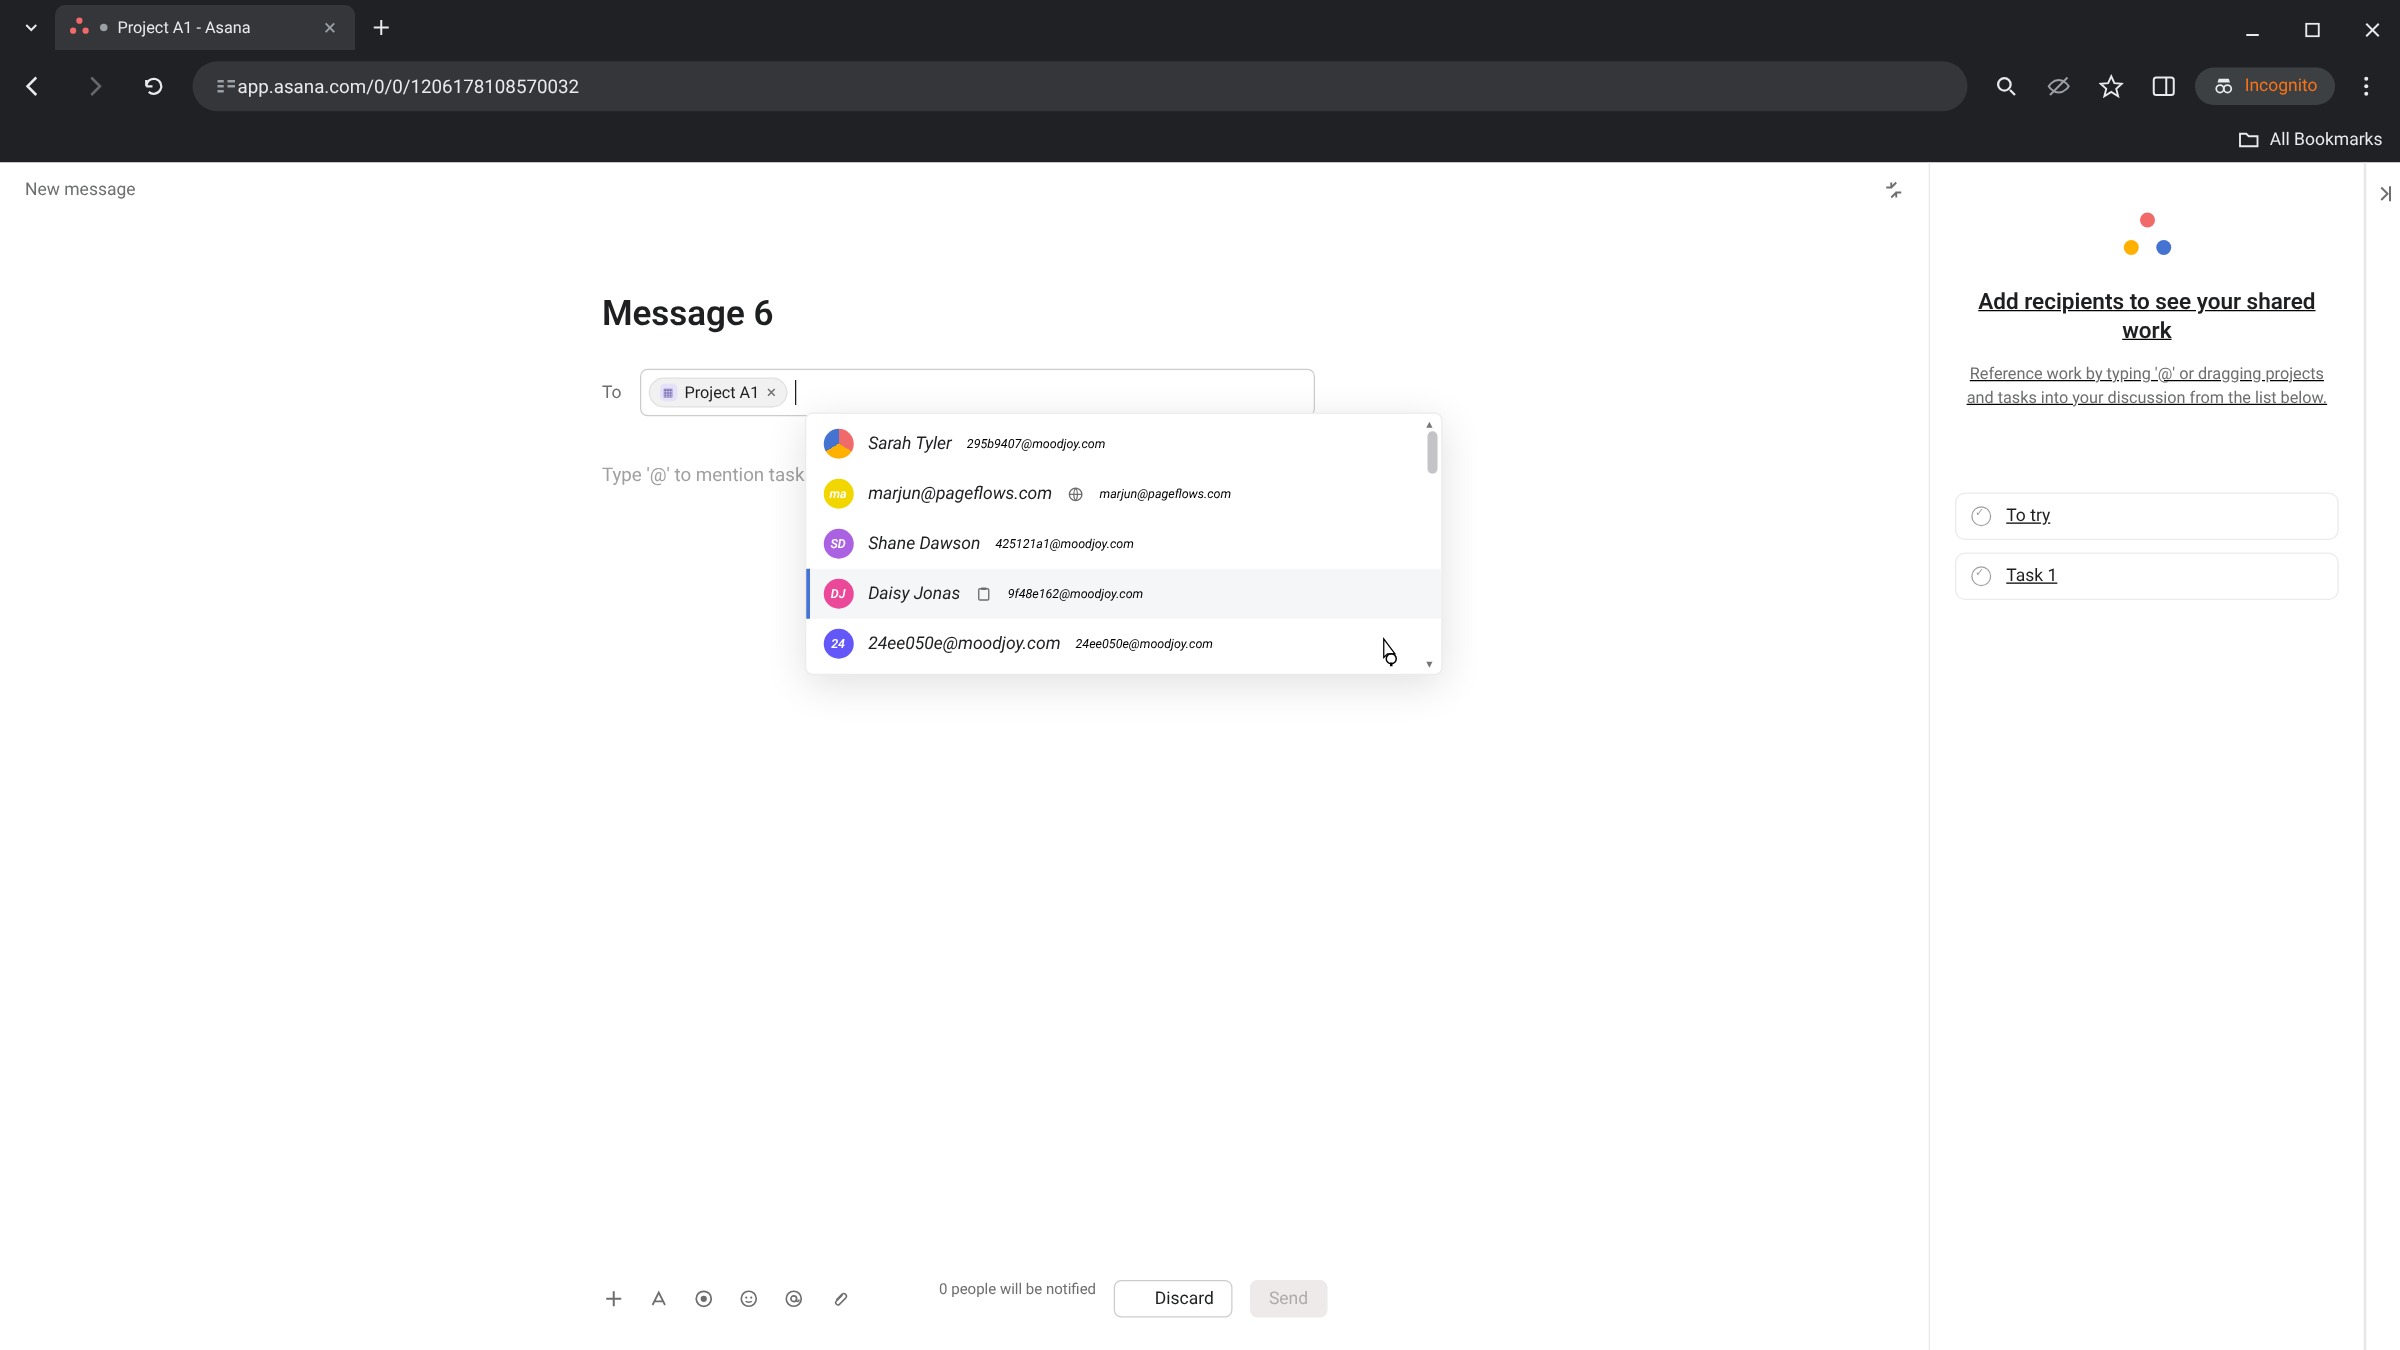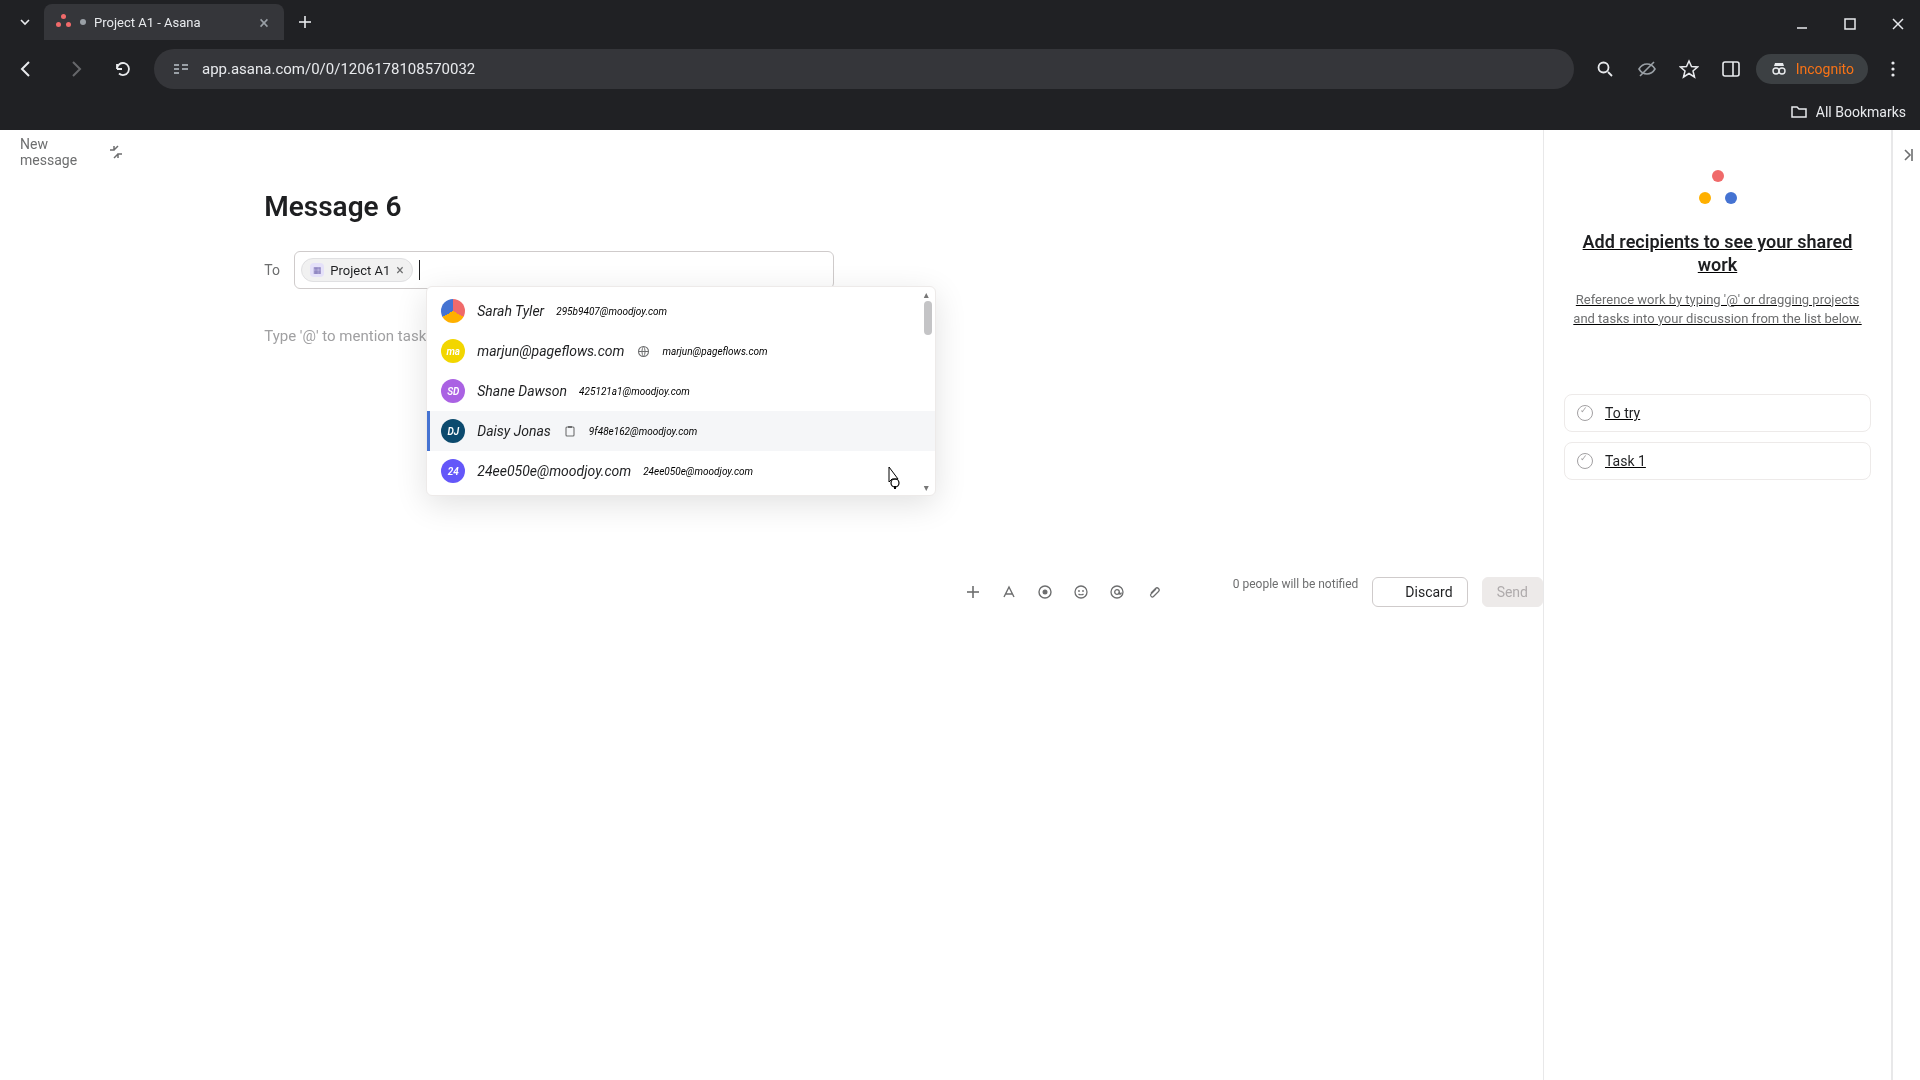--- a/index.html
+++ b/index.html
@@ -12,32 +12,32 @@
 .tab { display: flex; align-items: center; gap: 8px; background: #35363a; padding: 0 12px; border-radius: 8px 8px 0 0; height: 36px; min-width: 240px; color: #e8eaed; font-size: 13px; }
 .asana-logo-small { width: 16px; height: 16px; position: relative; }
 .asana-logo-small::before { content: ""; display: block; width: 5px; height: 5px; border-radius: 50%; background: #f06a6a; position: absolute; top: 0; left: 5px; }
 .asana-logo-small::after { content: ""; display: block; width: 5px; height: 5px; border-radius: 50%; background: #f06a6a; position: absolute; top: 8px; left: 0; box-shadow: 10px 0 0 #f06a6a; }
 .tab-dirty { width: 6px; height: 6px; border-radius: 50%; background: #9aa0a6; flex-shrink: 0; }
 .tab-title { flex: 1; white-space: nowrap; overflow: hidden; text-overflow: ellipsis; }
 .tab-close { width: 16px; height: 16px; color: #9aa0a6; cursor: pointer; font-size: 18px; display: flex; align-items: center; justify-content: center;}
 .toolbar-row { height: 50px; display: flex; align-items: center; gap: 14px; padding: 0 10px; }
 .nav-btn { width: 34px; height: 34px; color: #9aa0a6; display: flex; align-items: center; justify-content: center; cursor: pointer; border-radius: 50%; }
 .nav-btn.disabled { opacity: .35; }
-.address-bar { flex: 1; height: 40px; background: #35363a; border-radius: 22px; display: flex; align-items: center; padding: 0 18px; gap: 12px; color: #dadce0; font-size: 15px; }
+.address-bar { flex: 1; height: 40px; background: #35363a; border-radius: 22px; display: flex; align-items: center; padding: 0 18px; color: #dadce0; font-size: 15px; }
 .url-text { flex: 1; color: #e8eaed; }
 .right-controls { display: flex; align-items: center; gap: 8px; }
 .incog-badge { display: flex; align-items: center; gap: 8px; background: #3c4043; padding: 6px 14px; border-radius: 18px; color: #f97316; font-size: 14px; }
 .bookmark-bar { height: 36px; display: flex; justify-content: flex-end; padding: 0 14px; align-items: center; }
 .all-bookmarks { color: #e8eaed; font-size: 14px; display: flex; align-items: center; gap: 8px; }
 .win-controls { position: absolute; top: 12px; right: 10px; display: flex; gap: 24px; color: #e8eaed;}
 .win-btn { width: 24px; height: 24px; display: flex; align-items: center; justify-content: center; }
 
 
 .app-body { display: flex; height: calc(1080px - 130px); background: #fff; }
-.main-col { flex: 1; display: flex; border-right: 1px solid #e8e8e9; min-width: 0; }
+.main-col { flex: 1; display: flex; flex-direction: column; border-right: 1px solid #e8e8e9; min-width: 0; }
 .right-col { width: 348px; display: flex; flex-direction: column; border-right: 1px solid #e8e8e9; text-decoration: underline; }
 .right-collapse { width: 28px; border-left: 1px solid #e8e8e9; display: flex; align-items: flex-start; justify-content: center; padding-top: 16px;}
 
 .page-header { height: 44px; display: flex; align-items: center; justify-content: space-between; padding: 0 20px;  color: #6d6e6f; font-size: 14px;}
 .content-wrap { flex: 1; display: flex; flex-direction: column; padding: 60px 120px 0 120px; position: relative;}
 .content-inner { width: 580px; margin: 0 auto; position: relative;}
 
 h1.subject { font-size: 28px; font-weight: 600; color: #1e1f21; margin-bottom: 28px;}
 .to-row { display: flex; align-items: center; gap: 12px; margin-bottom: 22px; position: relative;}
 .to-label { color: #6d6e6f; font-size: 14px; width: 18px;}
@@ -249,21 +249,21 @@
                   </svg>
                 </span>
                 <span class="dd-email">marjun@pageflows.com</span>
               </div>
               <div class="dd-item">
                 <div class="avatar" style="background: rgb(170, 98, 227);">SD</div>
                 <span class="dd-name">Shane Dawson</span>
                 <span class="dd-email">425121a1@moodjoy.com</span>
               </div>
               <div class="dd-item highlighted">
-                <div class="avatar" style="background: #0c4a6e; text-align: right;">DJ</div>
+                <div class="avatar" style="background: #ec4899; text-align: right;">DJ</div>
                 <span class="dd-name">Daisy Jonas</span>
                 <span class="dd-badge">
                   <svg width="12" height="12" viewBox="0 0 12 12">
                     <rect x="2" y="2" width="8" height="9" rx="1" fill="none" stroke="currentColor" stroke-width="1.1"></rect>
                     <rect x="4" y="1" width="4" height="2" fill="currentColor"></rect>
                   </svg>
                 </span>
                 <span class="dd-email">9f48e162@moodjoy.com</span>
               </div>
               <div class="dd-item">

